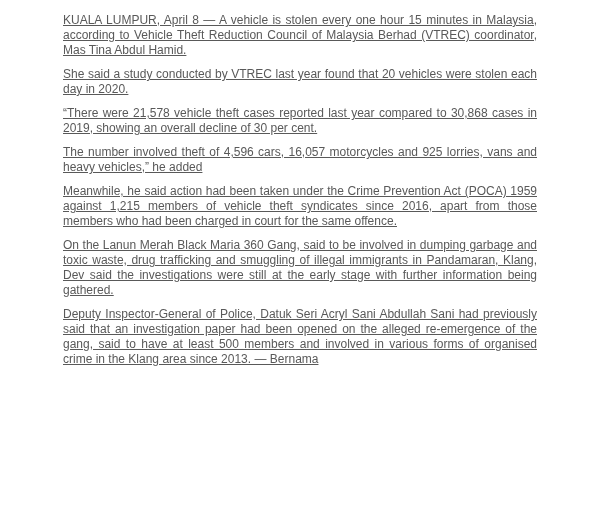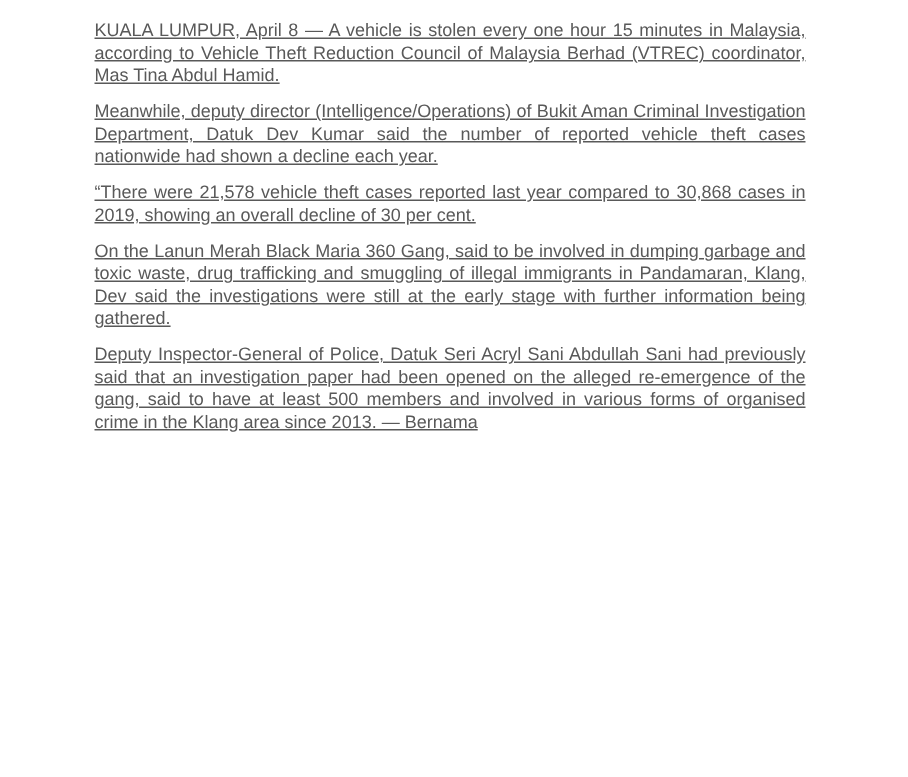--- a/index.html
+++ b/index.html
@@ -28,17 +28,19 @@
     margin: 0 0 9px 0;
     padding: 0;
     text-decoration: underline;
   }
 </style>
 </head>
 <body style="background: rgb(255, 255, 255);">
 
 <div class="article" style="color: rgb(89, 89, 89);">
   <p>KUALA LUMPUR, April 8 — A vehicle is stolen every one hour 15 minutes in Malaysia, according to Vehicle Theft Reduction Council of Malaysia Berhad (VTREC) coordinator, Mas Tina Abdul Hamid.</p>
-  <p>Meanwhile, deputy director (Intelligence/Operations) of Bukit Aman Criminal Investigation Department, Datuk Dev Kumar said the number of reported vehicle theft cases nationwide had shown a decline each year.</p>
+  <p>She said a study conducted by VTREC last year found that 20 vehicles were stolen each day in 2020.</p>
   <p>“There were 21,578 vehicle theft cases reported last year compared to 30,868 cases in 2019, showing an overall decline of 30 per cent.</p>
+  <p>The number involved theft of 4,596 cars, 16,057 motorcycles and 925 lorries, vans and heavy vehicles,” he added</p>
+  <p>Meanwhile, he said action had been taken under the Crime Prevention Act (POCA) 1959 against 1,215 members of vehicle theft syndicates since 2016, apart from those members who had been charged in court for the same offence.</p>
   <p>On the Lanun Merah Black Maria 360 Gang, said to be involved in dumping garbage and toxic waste, drug trafficking and smuggling of illegal immigrants in Pandamaran, Klang, Dev said the investigations were still at the early stage with further information being gathered.</p>
   <p>Deputy Inspector-General of Police, Datuk Seri Acryl Sani Abdullah Sani had previously said that an investigation paper had been opened on the alleged re-emergence of the gang, said to have at least 500 members and involved in various forms of organised crime in the Klang area since 2013. — Bernama</p>
 </div>
 
 </body></html>

